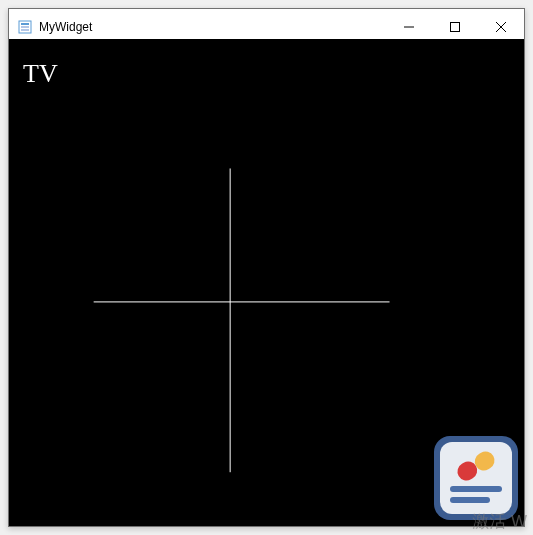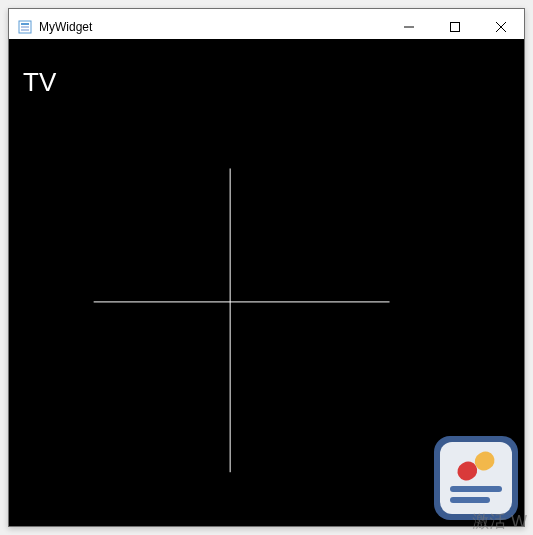--- a/index.html
+++ b/index.html
@@ -64,23 +64,23 @@
       position: absolute;
       left: 0;
       top: 30px;
       right: 0;
       bottom: 0;
       background: #000000;
     }
     .tv-label {
       position: absolute;
       left: 14px;
-      top: 28px;
+      top: 20px;
       color: #ffffff;
-      font-family: Liberation Sans, sans-serif;
+      font-family: Liberation Serif, serif;
       font-size: 26px;
     }
     .crosshair {
       position: absolute;
       left: 0;
       top: 0;
       width: 100%;
       height: 100%;
       pointer-events: none;
     }

